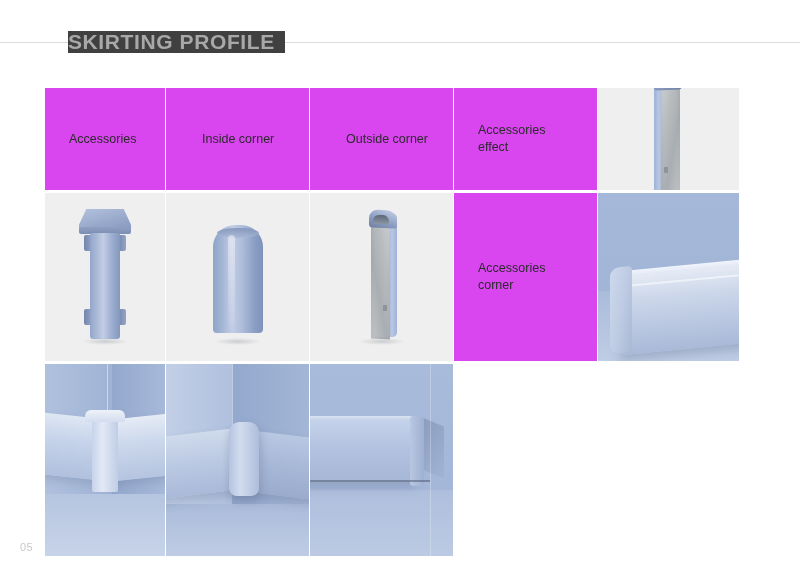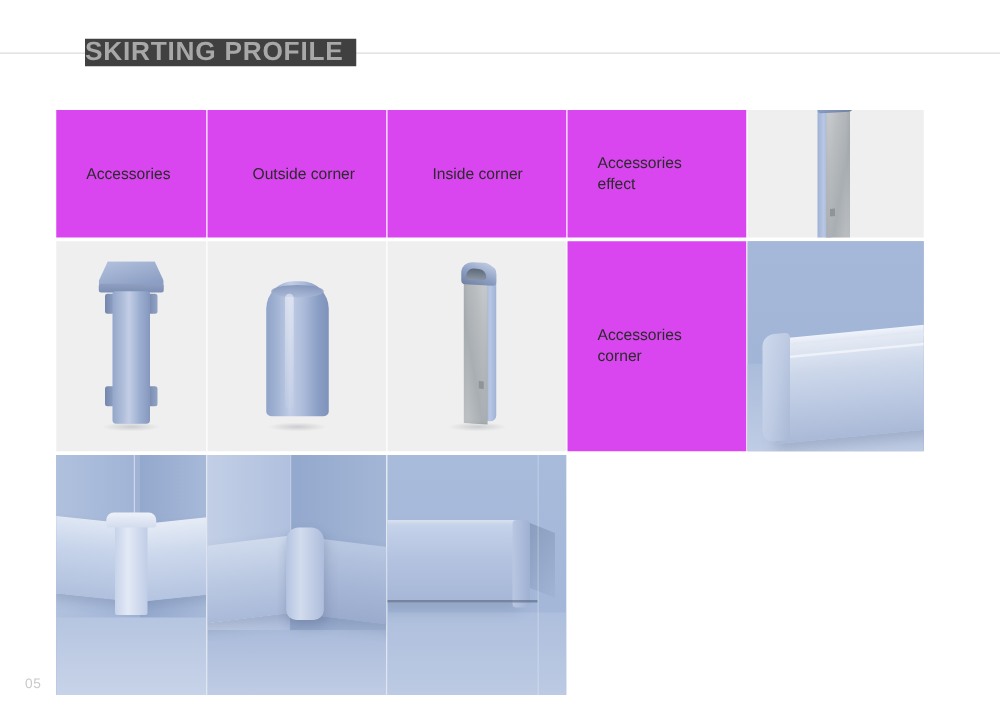--- a/index.html
+++ b/index.html
@@ -393,22 +393,22 @@
 <body>
 
 <div class="page-header">
   <div class="header-rule"></div>
   <div class="header-title">SKIRTING PROFILE</div>
 </div>
 
 <div class="spec-grid">
 
   <div class="cell cell-label cell-head c-accessories">Accessories</div>
+  <div class="cell cell-label cell-head">Inside corner</div>
   <div class="cell cell-label cell-head">Outside corner</div>
-  <div class="cell cell-label cell-head">Inside corner</div>
 
   <div class="cell cell-label cell-rowlabel">
     <div>
       <div>Accessories</div>
       <div>effect</div>
     </div>
   </div>
 
   <div class="cell cell-photo">
     <div class="prod">

